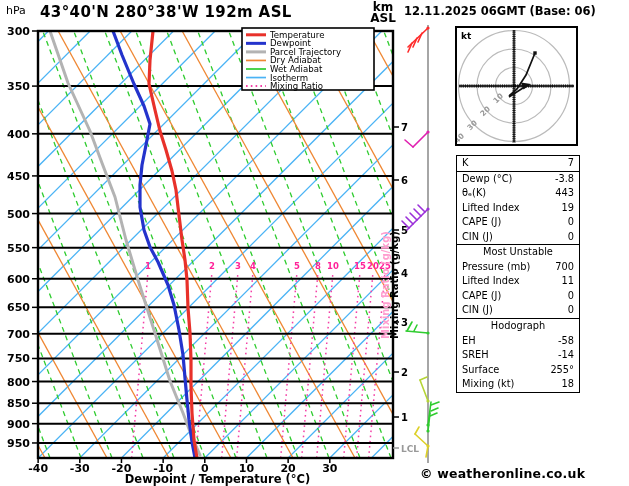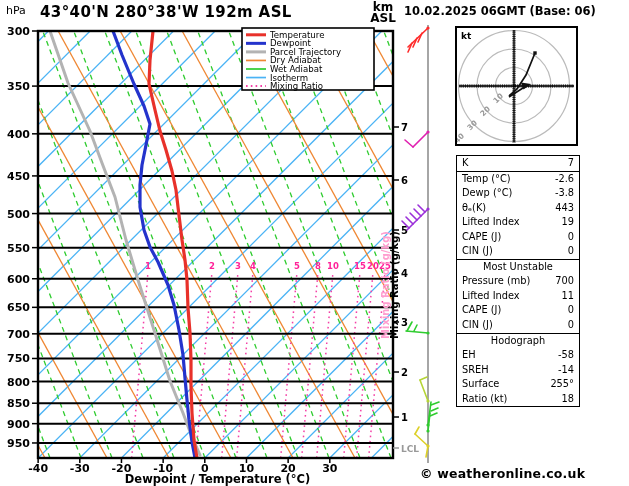--- a/index.html
+++ b/index.html
@@ -21,21 +21,21 @@
 </style>
 </head>
 <body>
 
 <div class="abs" id="hpa-label">hPa</div>
 <div class="abs" id="main-title">43°40'N 280°38'W 192m ASL</div>
 <div class="abs" id="km-asl">
   <div>km</div>
   <div>ASL</div>
 </div>
-<div class="abs" id="datetime">10.02.2025 06GMT (Base: 06)</div>
+<div class="abs" id="datetime">12.11.2025 06GMT (Base: 06)</div>
 
 <svg id="chart" width="629" height="486" viewBox="0 0 629 486">
     <defs>
       <clipPath id="plotclip">
         <rect x="38" y="31" width="355" height="427"></rect>
       </clipPath>
       <clipPath id="hodoclip">
         <rect x="457" y="28" width="119" height="116"></rect>
       </clipPath>
     </defs>
@@ -439,24 +439,20 @@
 
 <div class="abs" id="data-table">
     <div class="sec">
       <div class="row">
         <span>K</span>
         <span>7</span>
       </div>
     </div>
     <div class="sec">
       <div class="row">
-        <span>Temp (°C)</span>
-        <span>-2.6</span>
-      </div>
-      <div class="row">
         <span>Dewp (°C)</span>
         <span>-3.8</span>
       </div>
       <div class="row">
         <span>θₑ(K)</span>
         <span>443</span>
       </div>
       <div class="row">
         <span>Lifted Index</span>
         <span>19</span>
@@ -497,19 +493,19 @@
       </div>
       <div class="row">
         <span>SREH</span>
         <span>-14</span>
       </div>
       <div class="row">
         <span>Surface</span>
         <span>255°</span>
       </div>
       <div class="row">
-        <span>Ratio (kt)</span>
+        <span>Mixing (kt)</span>
         <span>18</span>
       </div>
     </div>
   </div>
 
 <div class="abs" id="footer-credit">© weatheronline.co.uk</div>
 
 </body></html>

